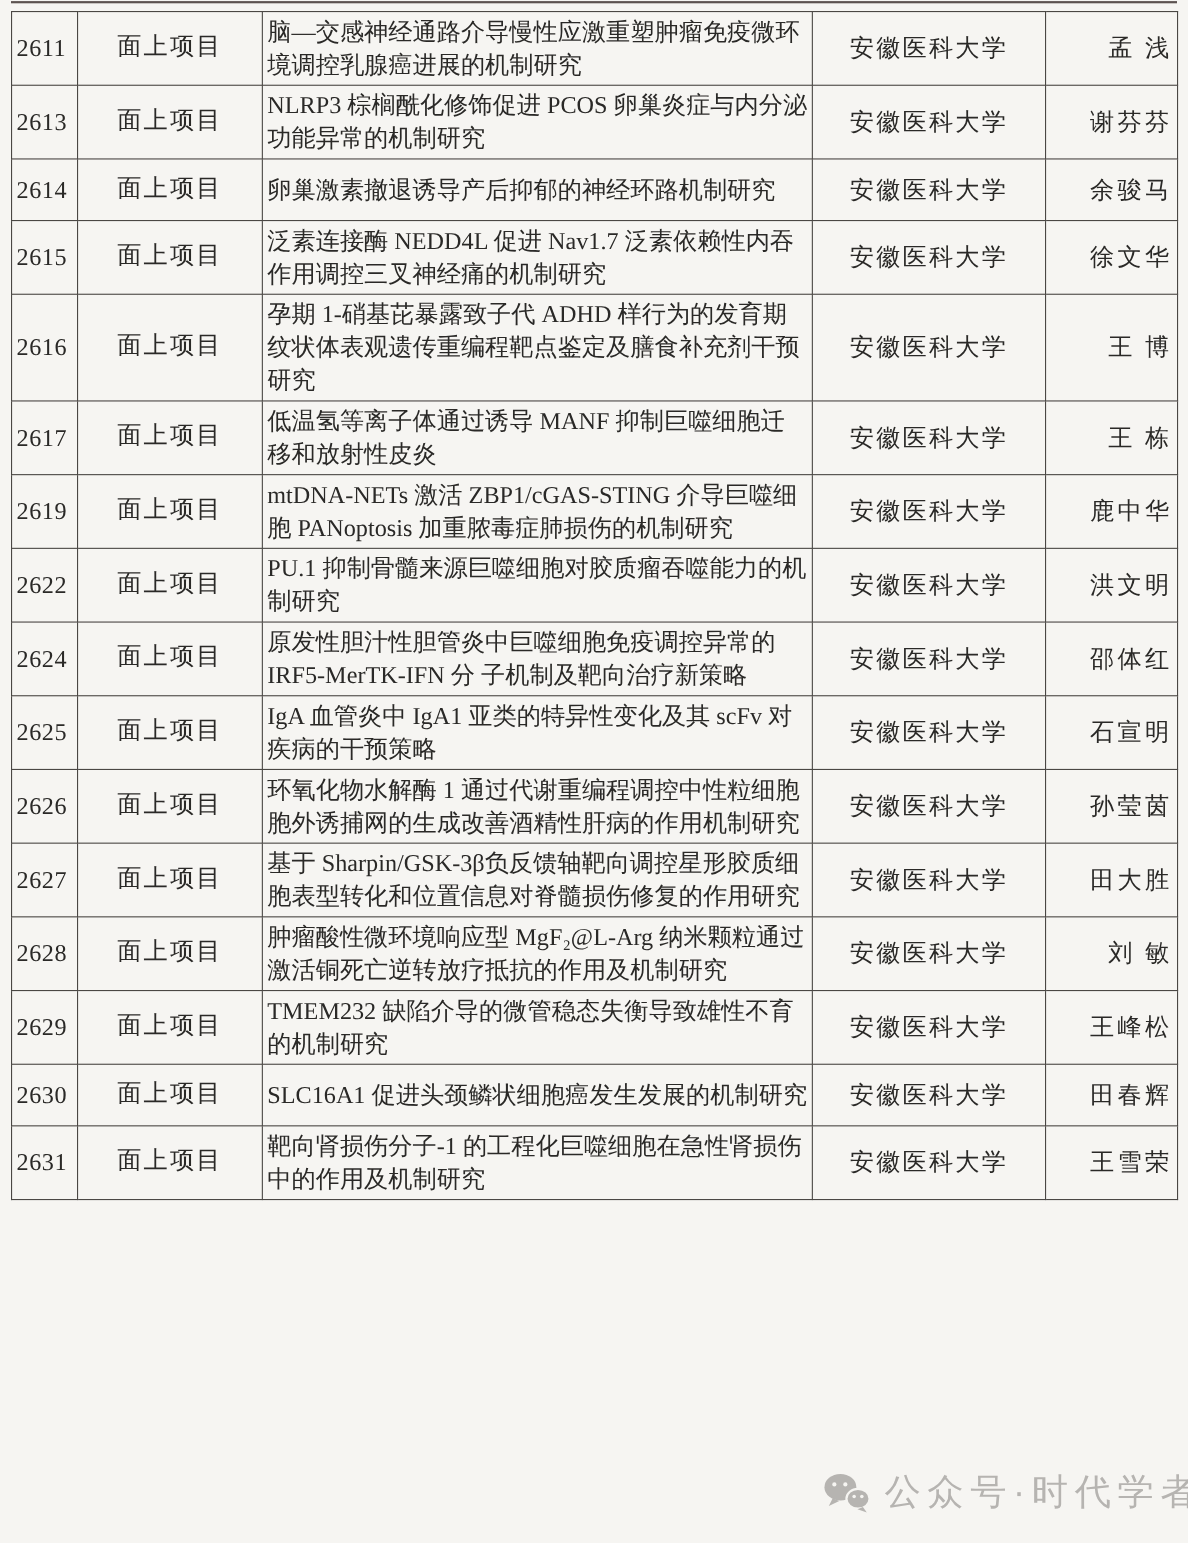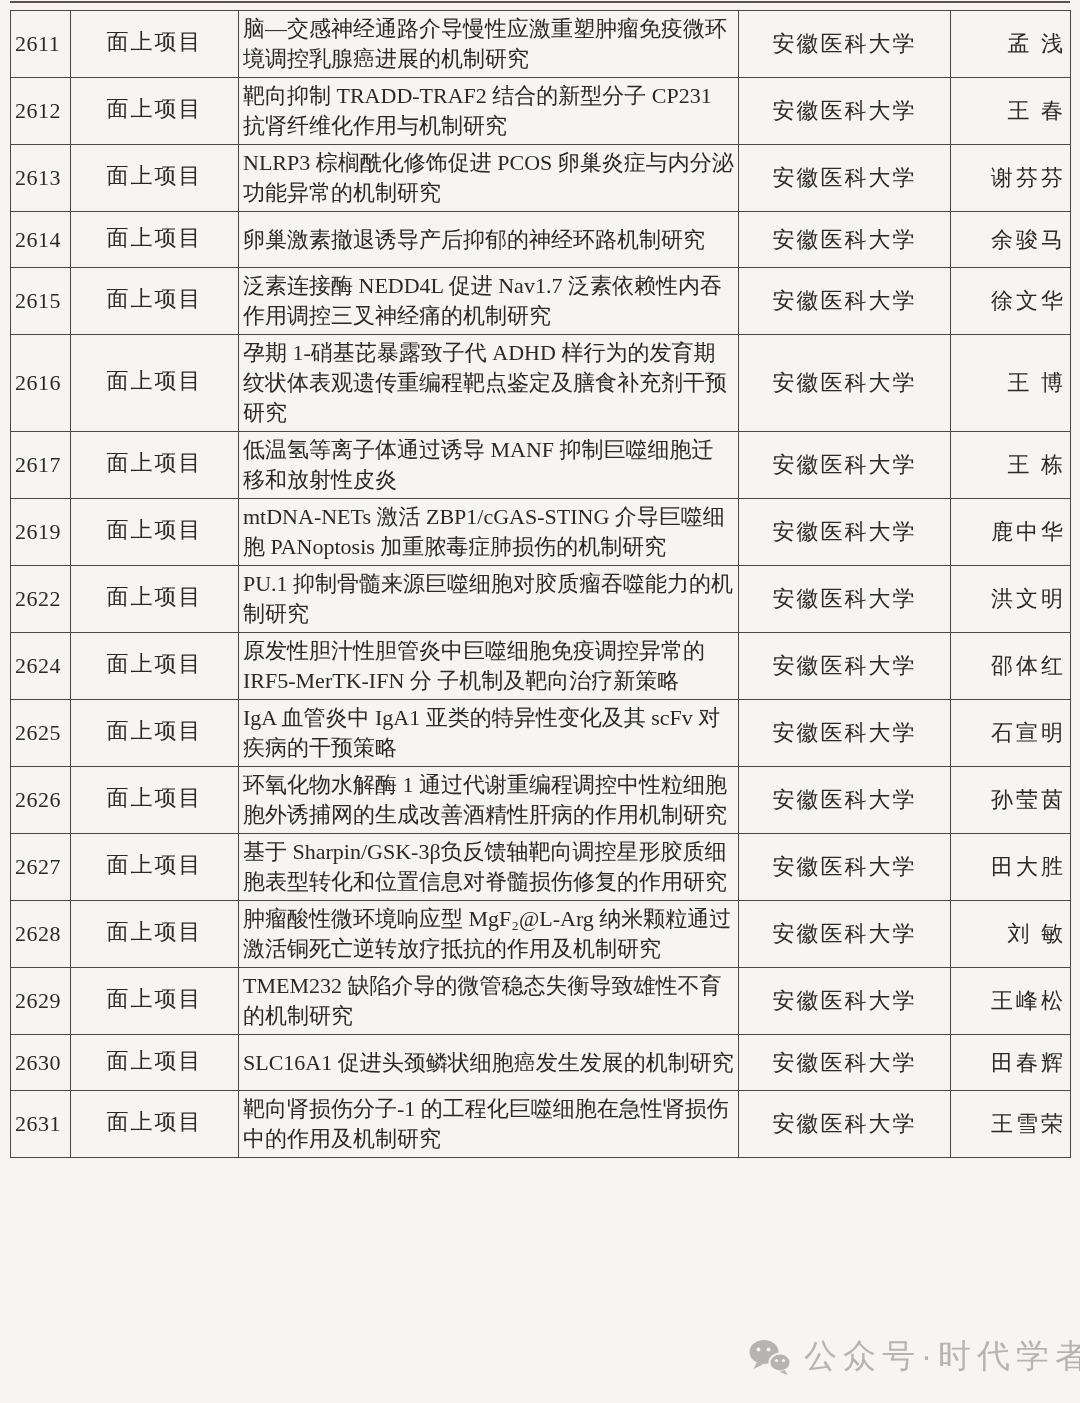--- a/index.html
+++ b/index.html
@@ -89,27 +89,20 @@
     <col style="width:212px">
     <col style="width:120px">
   </colgroup>
   <tbody>
       <tr>
         <td class="col-id">2611</td>
         <td class="col-type">面上项目</td>
         <td class="col-title">脑—交感神经通路介导慢性应激重塑肿瘤免疫微环境调控乳腺癌进展的机制研究</td>
         <td class="col-org">安徽医科大学</td>
         <td class="col-pi">孟 浅</td>
-      </tr>
-      <tr>
-        <td class="col-id">2612</td>
-        <td class="col-type">面上项目</td>
-        <td class="col-title">靶向抑制 TRADD-TRAF2 结合的新型分子 CP231 抗肾纤维化作用与机制研究</td>
-        <td class="col-org">安徽医科大学</td>
-        <td class="col-pi">王 春</td>
       </tr>
       <tr>
         <td class="col-id">2613</td>
         <td class="col-type">面上项目</td>
         <td class="col-title">NLRP3 棕榈酰化修饰促进 PCOS 卵巢炎症与内分泌功能异常的机制研究</td>
         <td class="col-org">安徽医科大学</td>
         <td class="col-pi">谢芬芬</td>
       </tr>
       <tr>
         <td class="col-id">2614</td>

